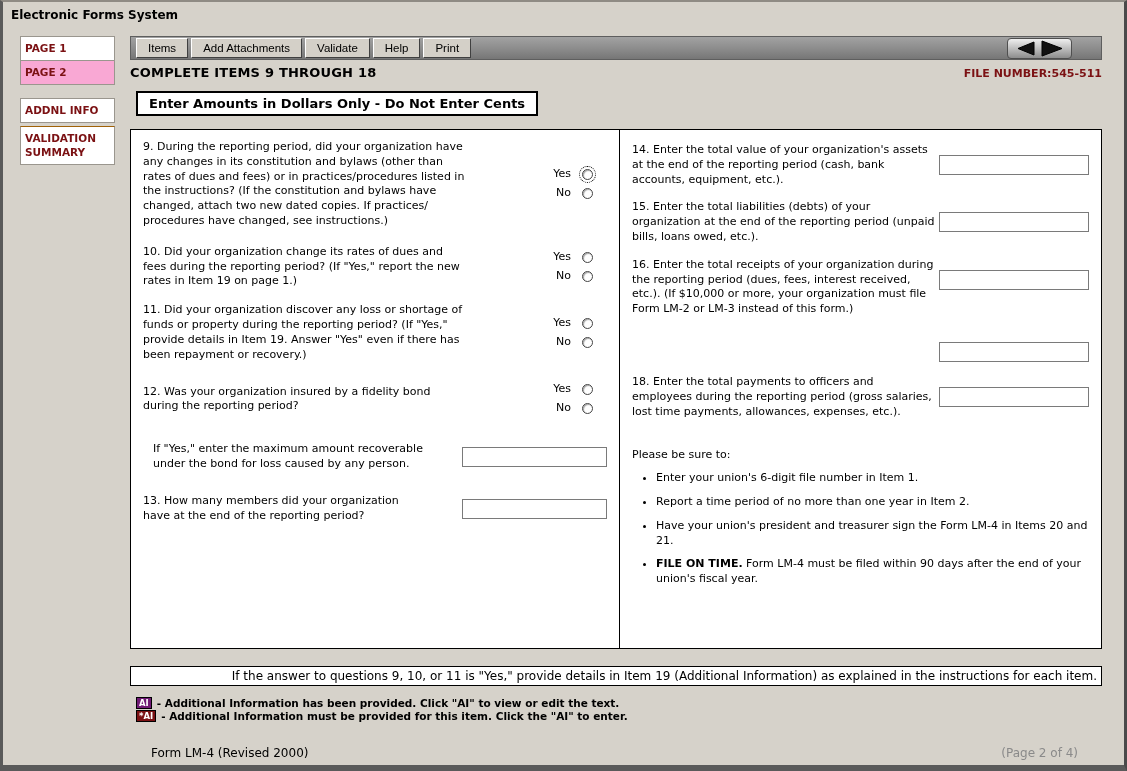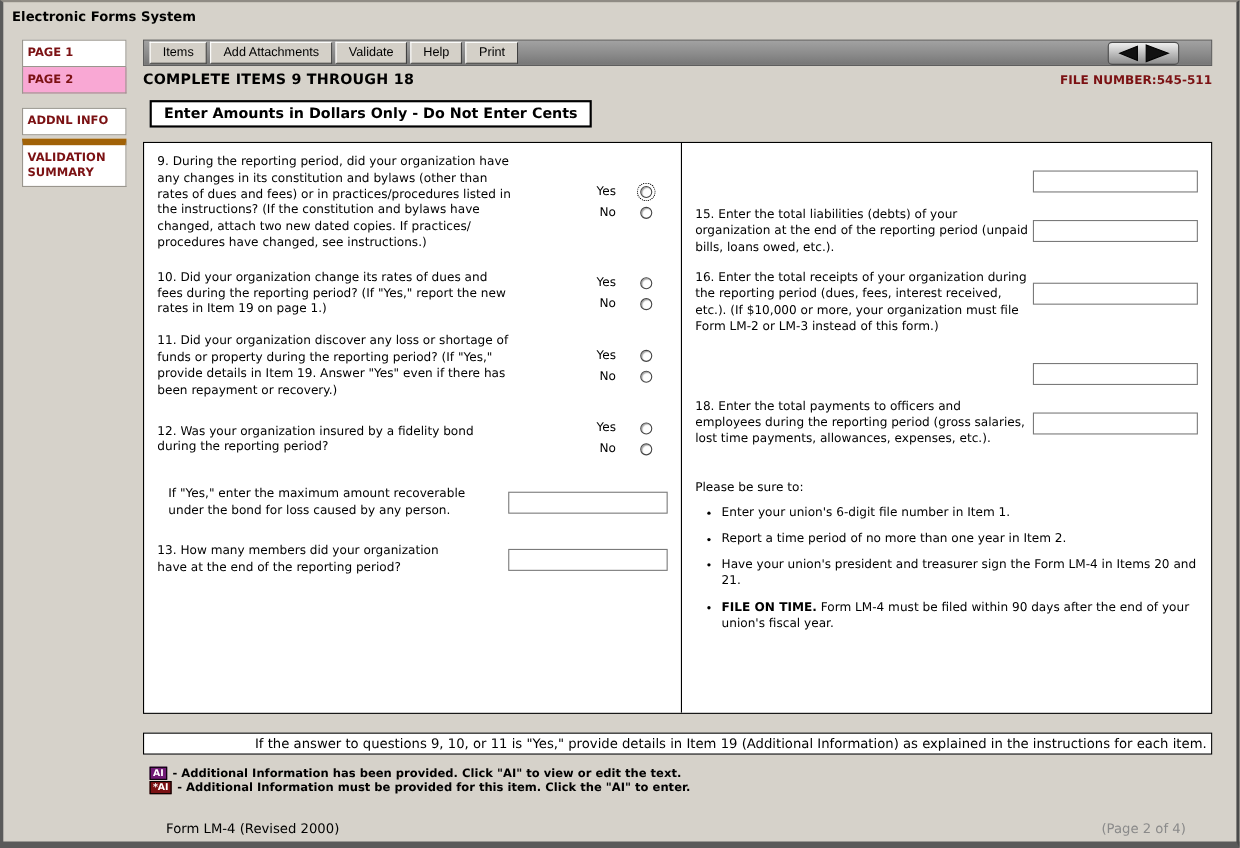--- a/index.html
+++ b/index.html
@@ -19,21 +19,21 @@
   
   .sidebar { width:95px; margin-left:17px; }
   .side-item {
     background:#ffffff; border:1px solid #9a968e; padding:5px 4px;
     font-size:10.5px; font-weight:bold; color:#7b1113; line-height:1.25;
     cursor:pointer;
   }
   .side-item + .side-item { border-top:none; }
   .side-item.selected { background:#f9a8d4; }
   .side-item.gap-top { margin-top:13px; border-top:1px solid #9a968e; }
-  .side-item.gap-sm  { margin-top:3px;  border-top:6px solid #a16207; }
+  .side-item.gap-sm  { margin-top:3px;  border-top:1px solid #a16207; }
 
   
   .main { flex:1; margin-left:15px; margin-right:22px; }
 
   .toolbar {
     height:24px; display:flex; align-items:center; gap:3px; padding:2px 5px;
     background:linear-gradient(180deg,#a2a2a2 0%,#8b8b8b 55%,#767676 100%);
     border:1px solid #5e5e5e;
   }
   .tb-btn {
@@ -63,21 +63,21 @@
     display:flex; height:520px; overflow:hidden;
   }
   .col-left  { width:489px; border-right:1px solid #000; padding:10px 12px; }
   .col-right { flex:1; padding:13px 12px; }
 
   .q-text, .qr-text, .opt-label, .reminders { font-size:11px; line-height:14.8px; }
 
   .q-row { display:flex; align-items:center; }
   .q-row .q-text { width:322px; }
   .q-opts { margin-left:auto; margin-right:14px; width:62px; }
-  .opt { display:flex; align-items:center; justify-content:flex-end; gap:22px; height:19px; }
+  .opt { display:flex; align-items:center; justify-content:flex-end; gap:11px; height:19px; }
   .radio {
     width:11px; height:11px; border:1px solid #444; border-radius:50%;
     background:#fff; display:inline-block; flex:0 0 auto;
     box-shadow:inset 1px 1px 1px rgba(0,0,0,0.35); cursor:pointer;
   }
   .radio.focus-rect { outline:1px dotted #000; outline-offset:2px; }
 
   .q-sub { display:flex; align-items:center; }
   .q-sub .q-text { width:282px; margin-left:10px; }
   .q-sub.no-indent .q-text { margin-left:0; width:270px; }
@@ -228,20 +228,21 @@
           <div class="q-sub no-indent">
             <div class="q-text">13. How many members did your organization have at the end of the reporting period?</div>
             <input class="field" type="text" value="" style="">
           </div>
 
         </div>
 
         <div class="col-right">
 
           <div class="qr-row">
+            <div class="qr-text">14. Enter the total value of your organization's assets at the end of the reporting period (cash, bank accounts, equipment, etc.).</div>
             <input class="field" type="text" value="" style="">
           </div>
 
           <div class="qr-row">
             <div class="qr-text">15. Enter the total liabilities (debts) of your organization at the end of the reporting period (unpaid bills, loans owed, etc.).</div>
             <input class="field" type="text" value="" style="">
           </div>
 
           <div class="qr-row">
             <div class="qr-text">16. Enter the total receipts of your organization during the reporting period (dues, fees, interest received, etc.). (If $10,000 or more, your organization must file Form LM-2 or LM-3 instead of this form.)</div>

